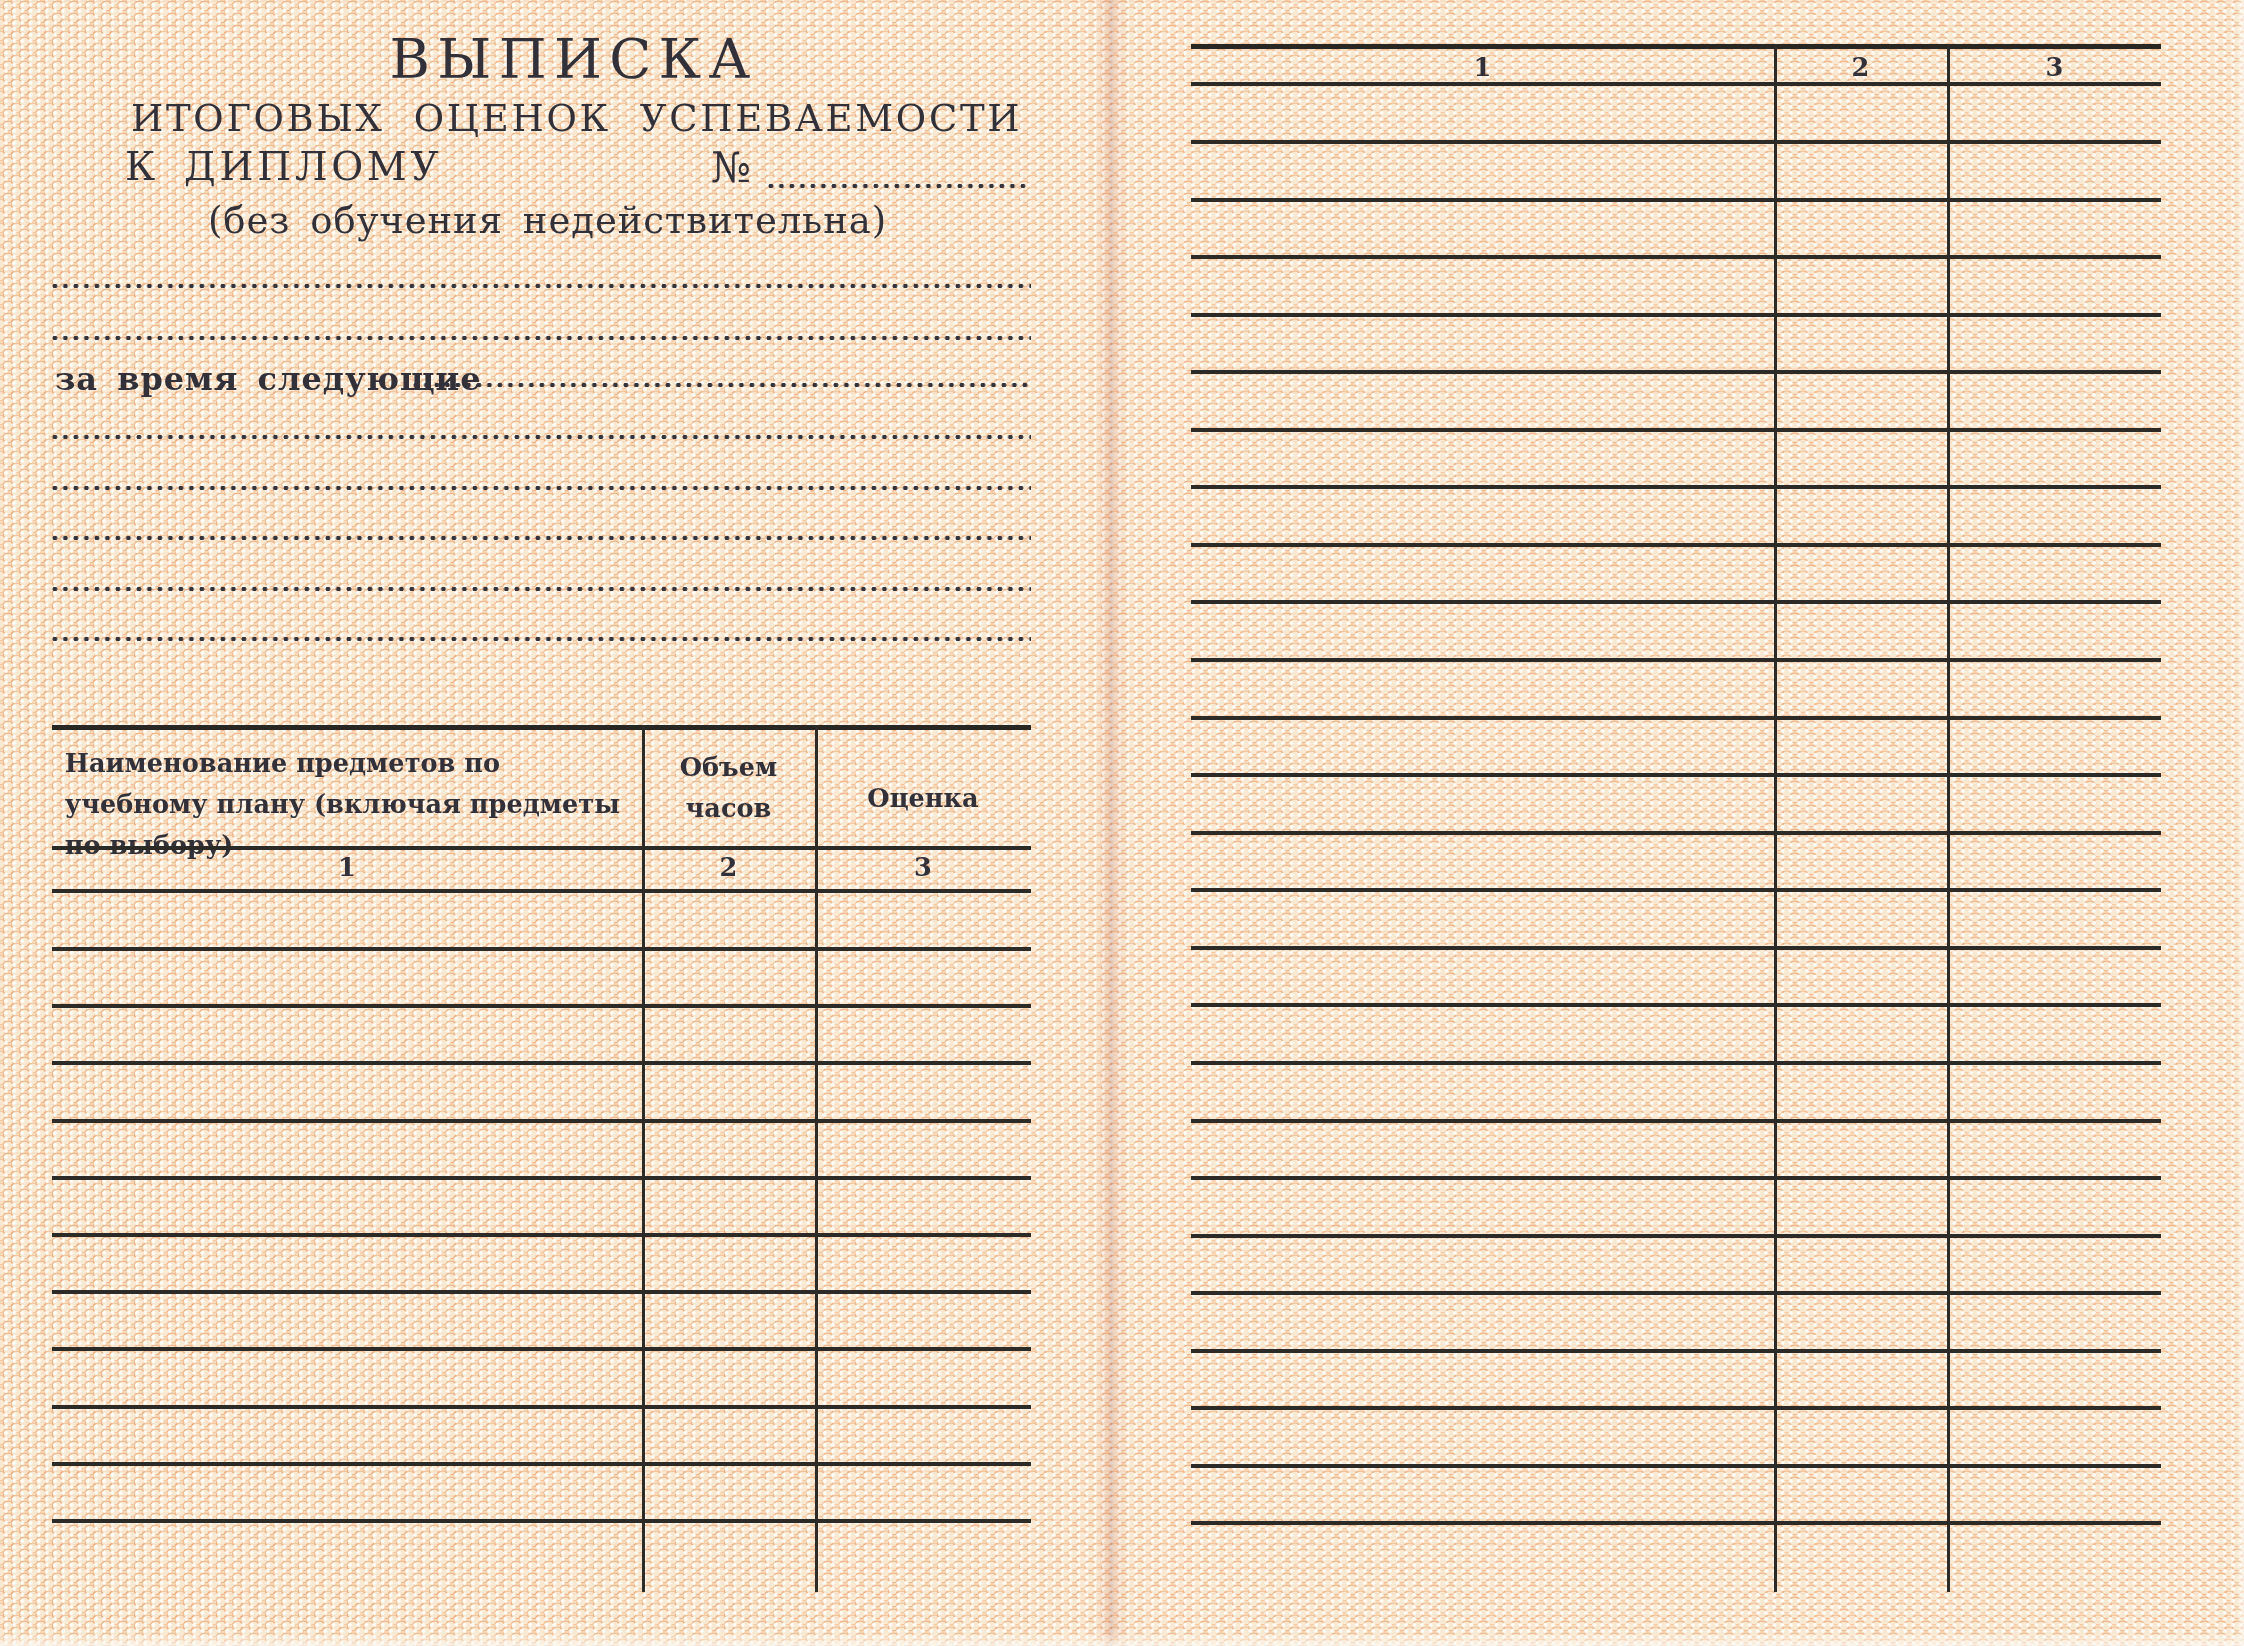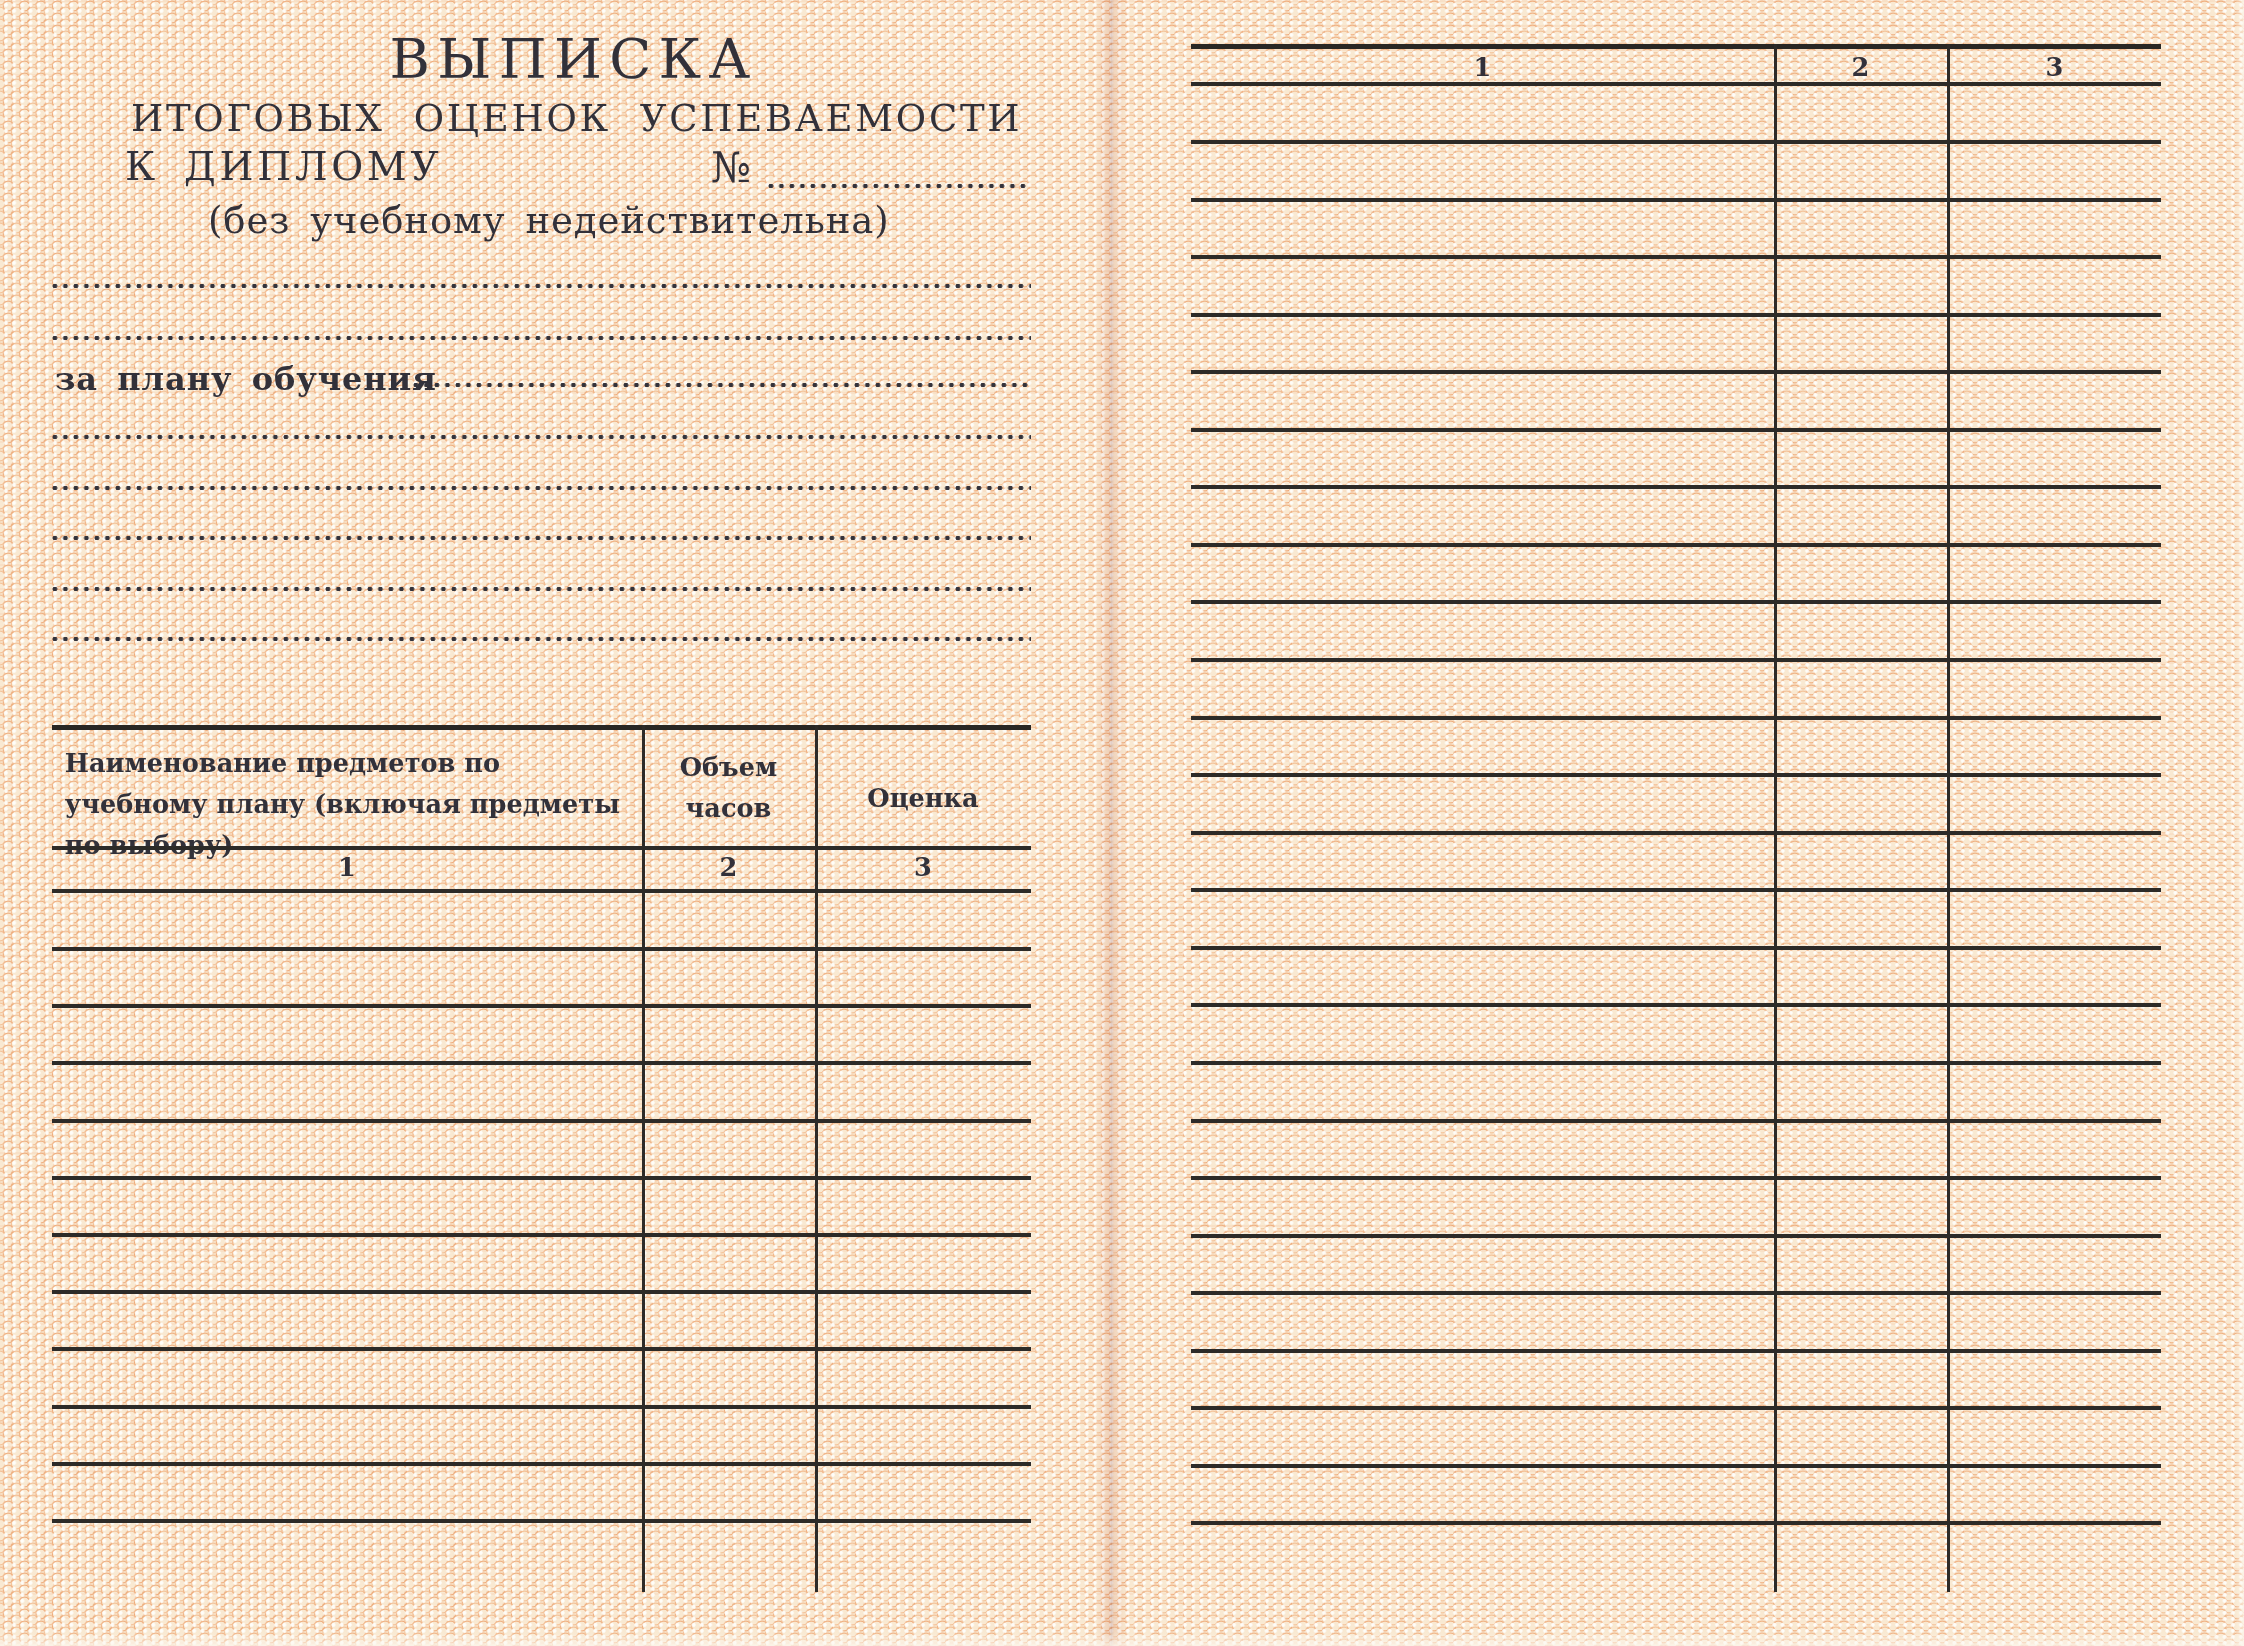--- a/index.html
+++ b/index.html
@@ -80,28 +80,28 @@
 
   <div class="layer">
 
     <div class="abs subtitle ink">ИТОГОВЫХ ОЦЕНОК УСПЕВАЕМОСТИ</div>
     <div class="abs title ink">ВЫПИСКА</div>
 
     <div class="abs diploma-label ink">К ДИПЛОМУ</div>
     <div class="abs number-sign ink">№</div>
     <div class="abs dots-inline number-dots"></div>
 
-    <div class="abs validity ink">(без учебному недействительна)</div>
+    <div class="abs validity ink">(без обучения недействительна)</div>
 
     <div class="layer">
         <div class="dots-line" style="top: 283px;"></div>
         <div class="dots-line" style="top: 335px;"></div>
       </div>
 
-    <div class="abs study-label ink bold">за плану обучения</div>
+    <div class="abs study-label ink bold">за время следующие</div>
     <div class="abs dots-inline study-dots"></div>
 
     <div class="layer">
         <div class="dots-line" style="top: 434px;"></div>
         <div class="dots-line" style="top: 485px;"></div>
         <div class="dots-line" style="top: 535px;"></div>
         <div class="dots-line" style="top: 586px;"></div>
         <div class="dots-line" style="top: 636px;"></div>
       </div>
 

